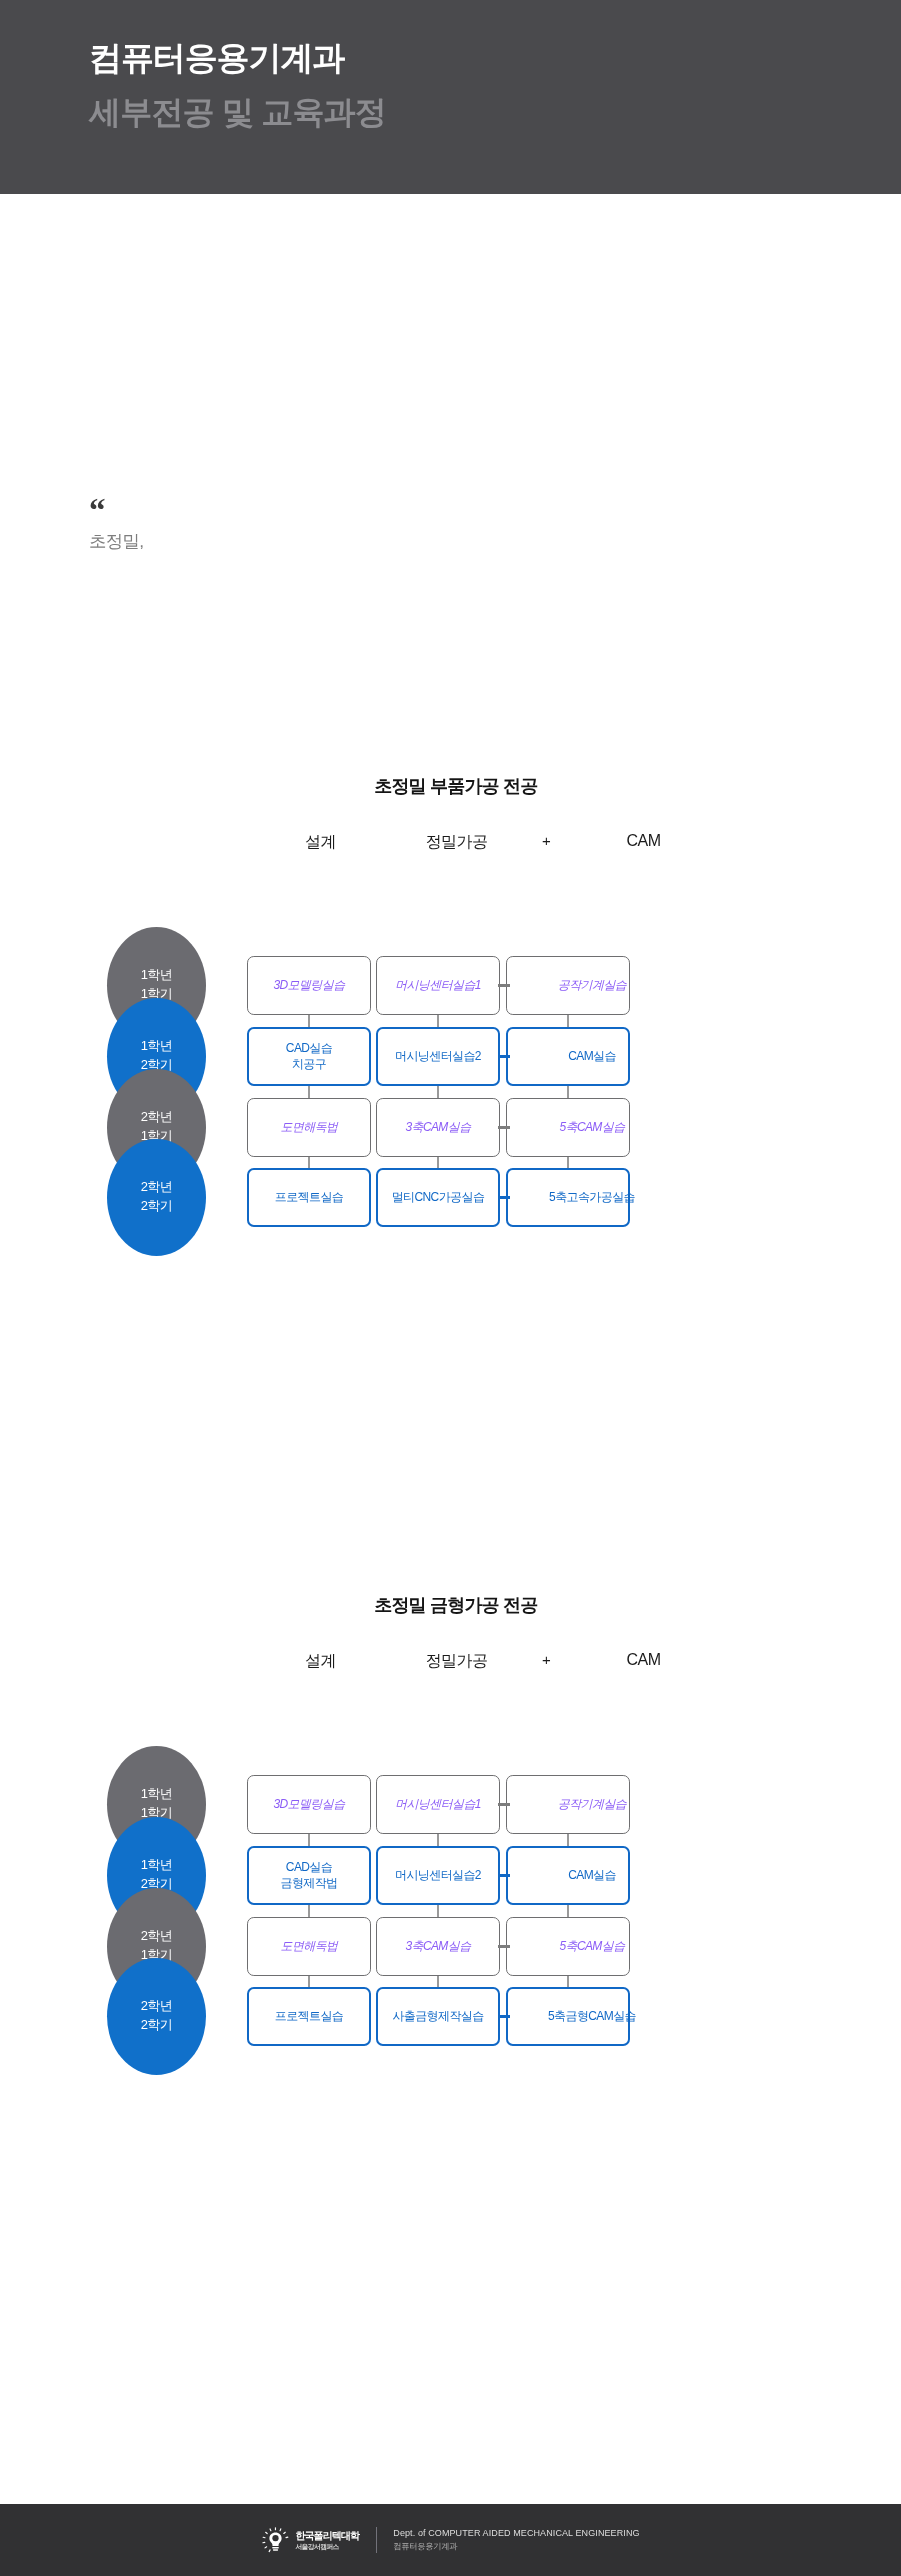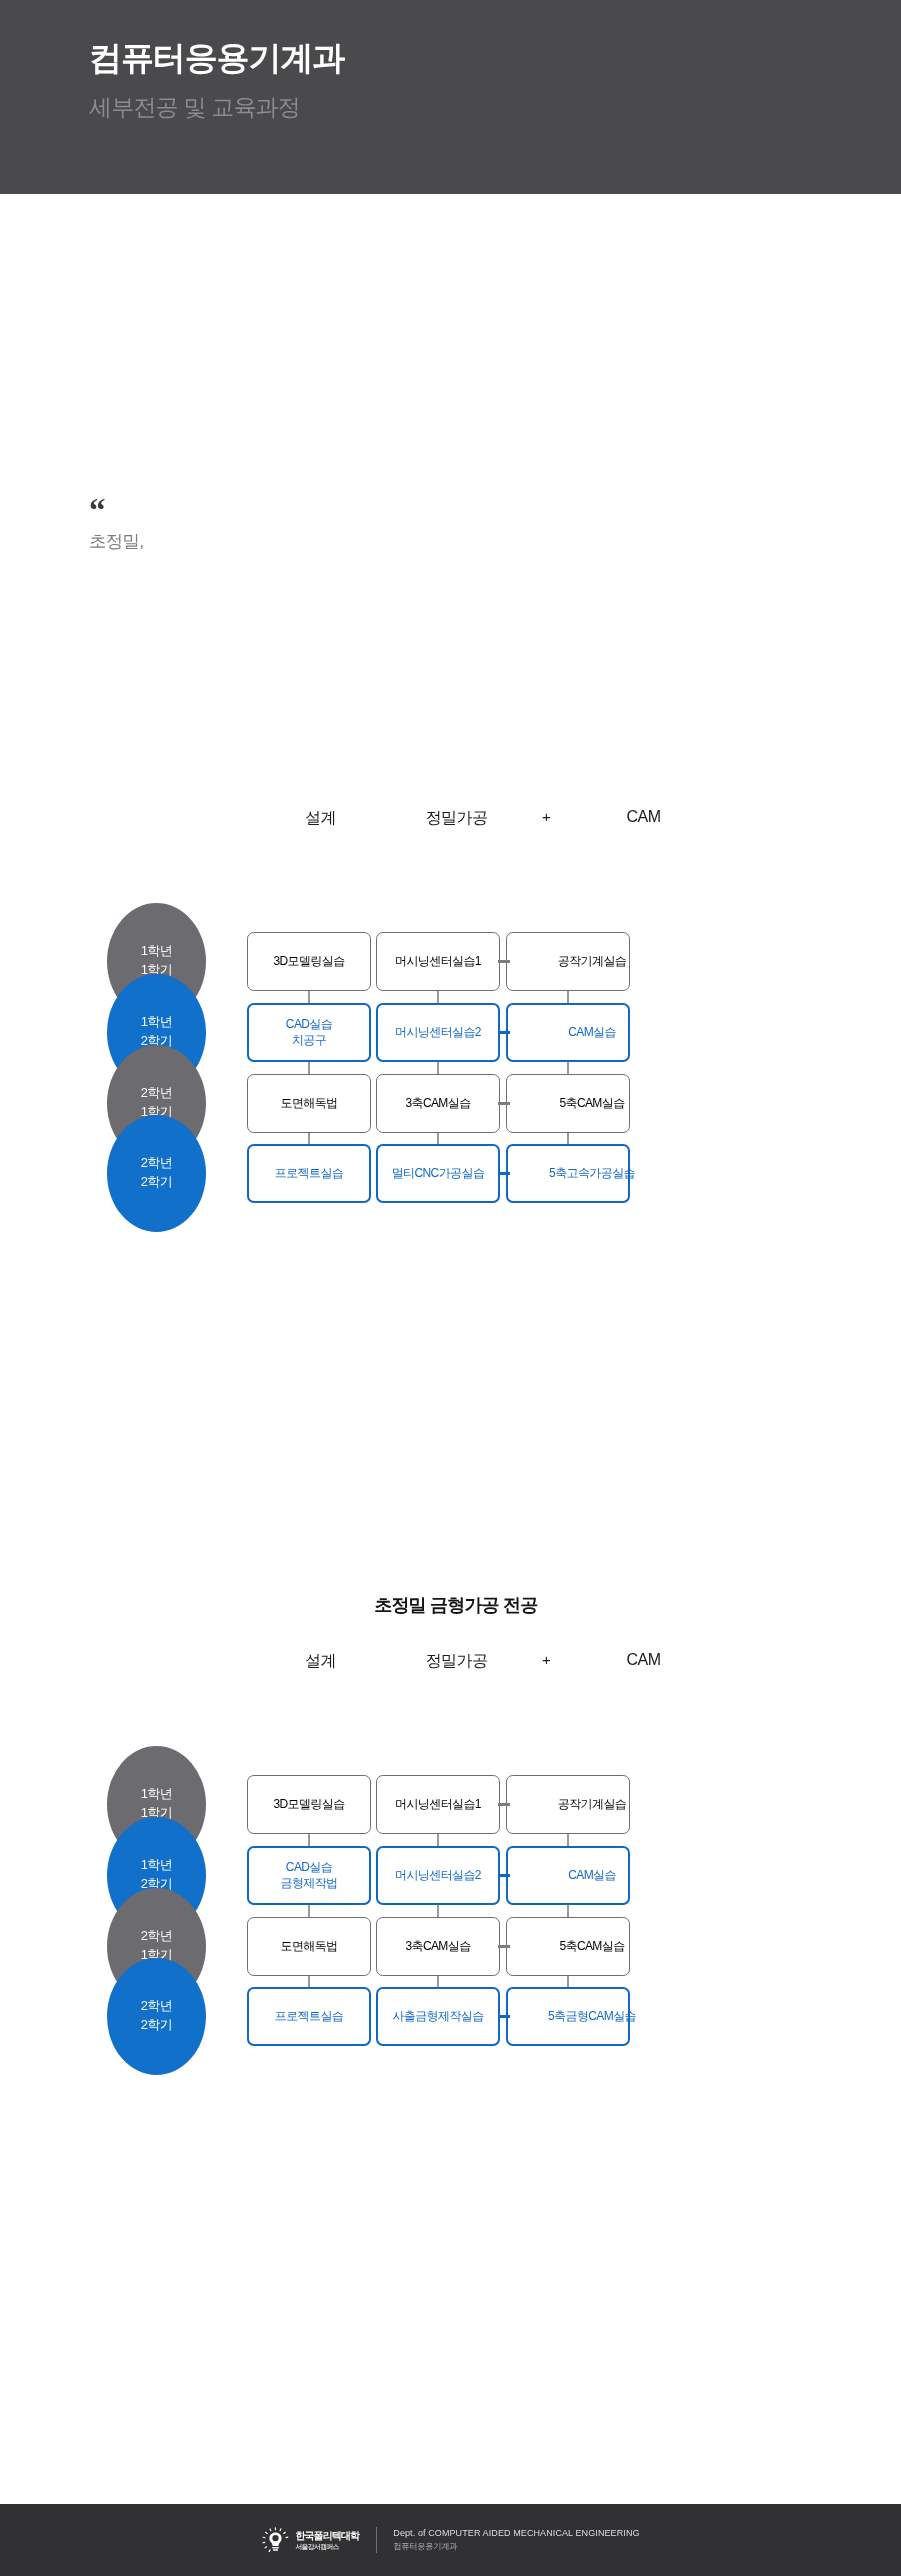--- a/index.html
+++ b/index.html
@@ -34,22 +34,22 @@
   }
   .dept-title {
     font-size: 33px;
     font-weight: bold;
     color: #ffffff;
     letter-spacing: -1.1px;
     line-height: 1.15;
   }
   .dept-sub {
     margin-top: 16.7px;
-    font-size: 23px;
-    font-weight: 400;
+    font-size: 32px;
+    font-weight: 700;
     color: #8c8c90;
     letter-spacing: -0.8px;
     line-height: 1.15;
   }
   .dept-sub2 {
     margin-top: 10px;
     font-size: 13px;
     font-weight: 400;
     color: #85858a;
     letter-spacing: -0.4px;
@@ -177,21 +177,22 @@
     justify-content: center;
     font-size: 12px;
     letter-spacing: -0.6px;
     line-height: 1.35;
     text-align: center;
     z-index: 2;
     white-space: nowrap;
   }
   .cbox.gray {
     border: 1.5px solid #6e6e70;
-    color: #000000;
+    color: #8b5cf6;
+    font-style: italic;
   }
   .cbox.blue {
     border: 2.3px solid #1068c6;
     color: #1068c6;
   }
 
   .cbox.c1 { left: 247px; width: 124px; }
   .cbox.c2 { left: 376px; width: 124px; }
   .cbox.c3 { left: 506px; width: 124px; padding-left: 48px; }
 
@@ -265,20 +266,21 @@
     </div>
   </div>
 
   <div class="quote-block">
     <span class="quote-mark">“</span>
     <div class="quote-line">초정밀,</div>
   </div>
 
   <div id="sections-host">
       <div class="section" style="top: 774px;">
+        <div class="section-title">초정밀 부품가공 전공</div>
         <div class="col-headers">
           <div class="col-head design">설계</div>
           <div class="col-head precise">정밀가공</div>
           <div class="col-head plus">+</div>
           <div class="col-head cam">CAM</div>
         </div>
         <div class="grid">
           <div class="vline" style="left: 308px; top: 141px; height: 14.4px;"></div>
           <div class="vline" style="left: 437px; top: 141px; height: 14.4px;"></div>
           <div class="vline" style="left: 567px; top: 141px; height: 14.4px;"></div>

